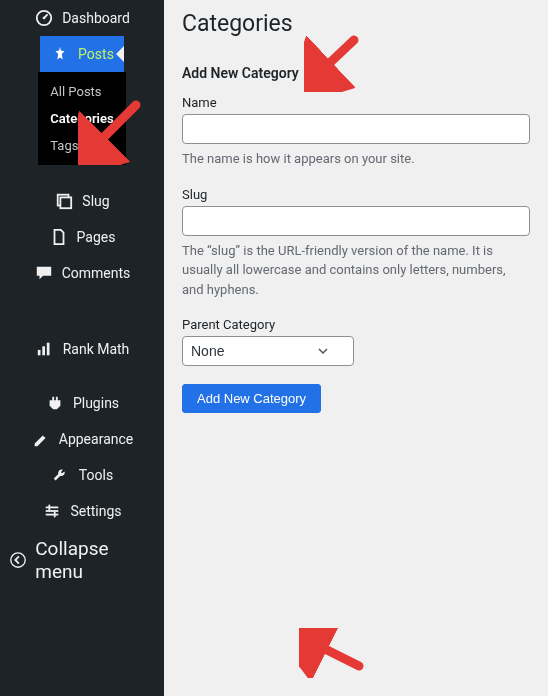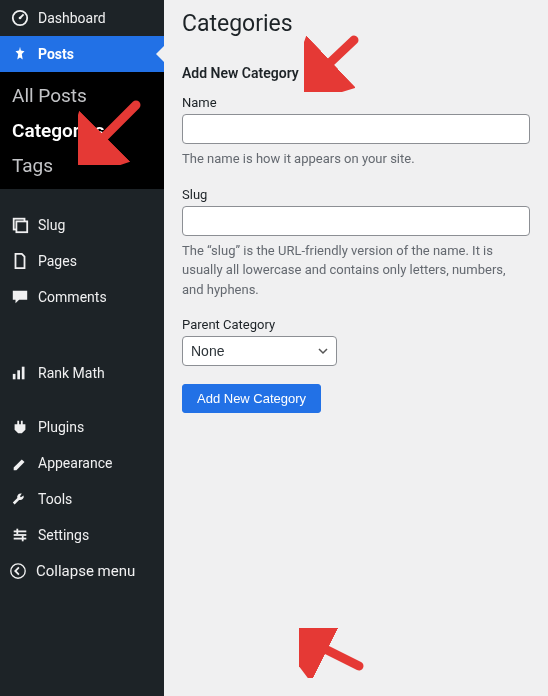--- a/index.html
+++ b/index.html
@@ -14,75 +14,76 @@
   }
   .wrap { display: flex; height: 100%; }
   
   .sidebar {
     width: 164px;
     background: #1d2327;
     color: #f0f0f1;
     display: flex;
     flex-direction: column;
     font-size: 14px;
+    align-items: center;
   }
   .menu-item {
     display: flex;
     align-items: center;
     padding: 8px 10px;
     color: #f0f0f1;
     cursor: pointer;
     position: relative;
   }
   .menu-item .icon {
     width: 20px;
     height: 20px;
     margin-right: 8px;
     display: inline-flex;
     align-items: center;
     justify-content: center;
     flex-shrink: 0;
   }
   .menu-item.active {
     background: #2271e6;
-    color: #ffffff;
-    font-weight: 700;
+    color: #bef264;
+    font-weight: 400;
   }
   .menu-item.active::after {
     content: '';
     position: absolute;
     right: 0;
     top: 50%;
     transform: translateY(-50%);
     border: 8px solid transparent;
     border-right-color: #f0f0f1;
   }
   .submenu {
     background: #000000;
     padding: 6px 0;
   }
   .submenu-item {
     padding: 6px 12px;
     color: #c3c4c7;
-    font-size: 19px;
+    font-size: 13px;
     cursor: pointer;
   }
   .submenu-item.current {
     color: #fff;
     font-weight: 600;
   }
   .menu-separator { height: 18px; }
   .big-separator { flex: 0 0 40px; }
   .collapse {
     display: flex;
     align-items: center;
     padding: 8px 8px;
     color: #f0f0f1;
     cursor: pointer;
-    font-size: 15px;
+    font-size: 19px;
   }
   .collapse .icon { width: 20px; height: 20px; margin-right: 8px; display:inline-flex; align-items:center; justify-content:center; }
   
   .main {
     flex: 1;
     padding: 10px 18px 20px 18px;
     overflow-y: auto;
     position: relative;
   }
   h1.page-title {
@@ -107,21 +108,21 @@
   .field input[type=text], .field select, .field textarea {
     width: 100%;
     padding: 4px 8px;
     border: 1px solid #8c8f94;
     border-radius: 4px;
     background: #fff;
     font-size: 14px;
     color: #2c3338;
   }
   .field input[type=text] { height: 30px; }
-  .field select { height: 30px; width: 155px; background:#fff; }
+  .field select { height: 30px; width: 172px; background:#fff; }
   .field textarea { height: 96px; resize: both; }
   .help {
     font-size: 13px;
     color: #646970;
     margin-top: 5px;
     line-height: 1.5;
   }
   .submit-btn {
     background: #2271e6;
     border: 1px solid #2271e6;

